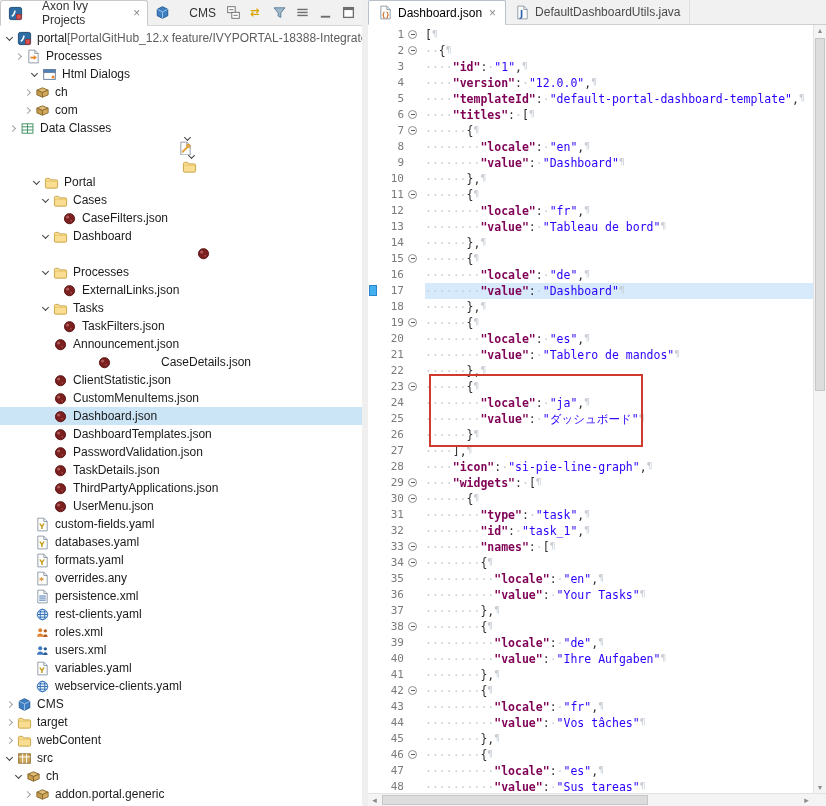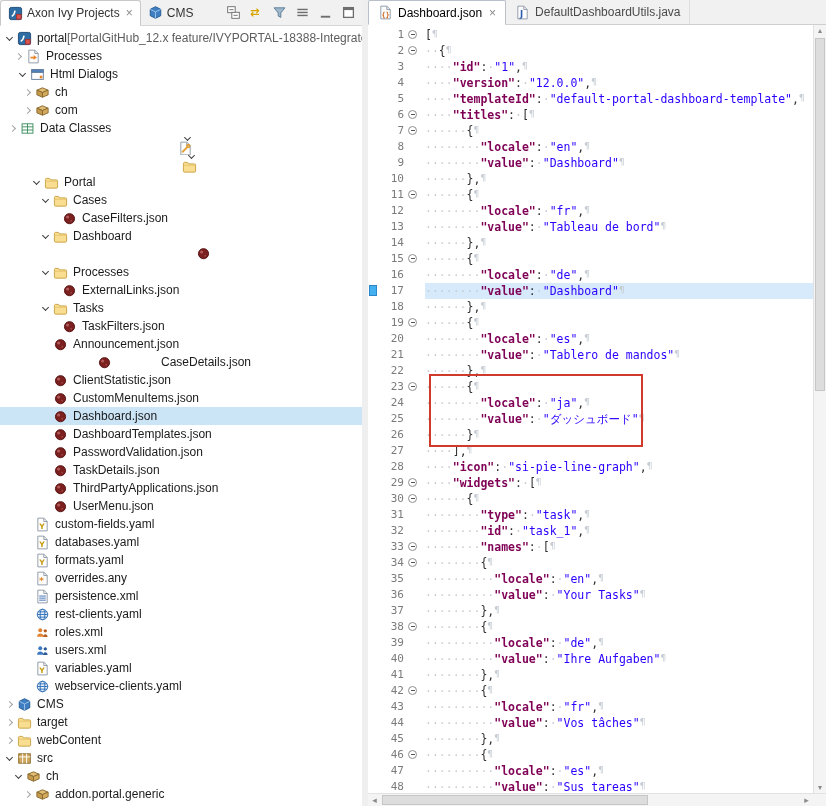--- a/index.html
+++ b/index.html
@@ -4,21 +4,21 @@
 <style>
   *{box-sizing:border-box}
   html,body{margin:0;padding:0;width:826px;height:806px;overflow:hidden;background:#fff;
     font-family:"Liberation Sans",sans-serif;}
   .app{display:flex;width:826px;height:806px}
 
   
   .left-panel{width:362px;min-width:362px;display:flex;flex-direction:column;overflow:hidden}
   .view-tabbar{height:26px;background:#f1f1f1;border-bottom:1px solid #d6d6d6;display:flex;align-items:stretch}
   .view-tabs{display:flex}
-  .view-tab{display:flex;align-items:center;gap:4px;padding:0 7px;font-size:12px;color:#333;cursor:default}
+  .view-tab{display:flex;align-items:center;gap:19px;padding:0 7px;font-size:12px;color:#333;cursor:default}
   .view-tab.active{background:#fff;border:1px solid #c9c9c9;border-bottom:1px solid #fff;border-radius:3px 3px 0 0;margin-bottom:-1px}
   .tabicon svg{width:15px;height:15px;display:block}
   .tabclose{color:#8a8a8a;font-size:12px;margin-left:2px}
   .view-toolbar{margin-left:auto;display:flex;align-items:center;gap:2px;padding-right:3px}
   .tbtn{width:21px;height:21px;display:flex;align-items:center;justify-content:center;border-radius:2px}
   .tbtn svg{width:15px;height:15px;display:block}
 
   .tree{flex:1;overflow:hidden;padding-top:3px;font-size:12px;color:#1b1b1b}
   .trow{height:18px;display:flex;align-items:center;white-space:nowrap;overflow:hidden}
   .trow.selected{background:var(--selection,#cbe4f6)}
@@ -153,21 +153,21 @@
           </span>
           <span class="ticon">
             <svg viewBox="0 0 16 16">
               <path d="M3 1.2h6.4l3.6 3.6v10H3z" fill="#fdfdfd" stroke="#8f9aa6"></path>
               <path d="M9.4 1.2v3.6H13" fill="none" stroke="#8f9aa6"></path>
               <path d="M4.8 8.2h3.4V6.4l3.4 2.7-3.4 2.7V10H4.8z" fill="#e8862d"></path>
             </svg>
           </span>
           <span class="tlabel">Processes</span>
         </div>
-        <div class="trow" style="padding-left: 16px;">
+        <div class="trow" style="padding-left: 28px;">
           <span class="twisty open">
             <i></i>
           </span>
           <span class="ticon">
             <svg viewBox="0 0 16 16">
               <rect x="1.8" y="2.8" width="12.4" height="10.4" fill="#fff" stroke="#667f9b"></rect>
               <rect x="1.8" y="2.8" width="12.4" height="3" fill="#4f82bd" stroke="#667f9b"></rect>
               <circle cx="11.8" cy="10.6" r="1.6" fill="#e8862d"></circle>
             </svg>
           </span>

